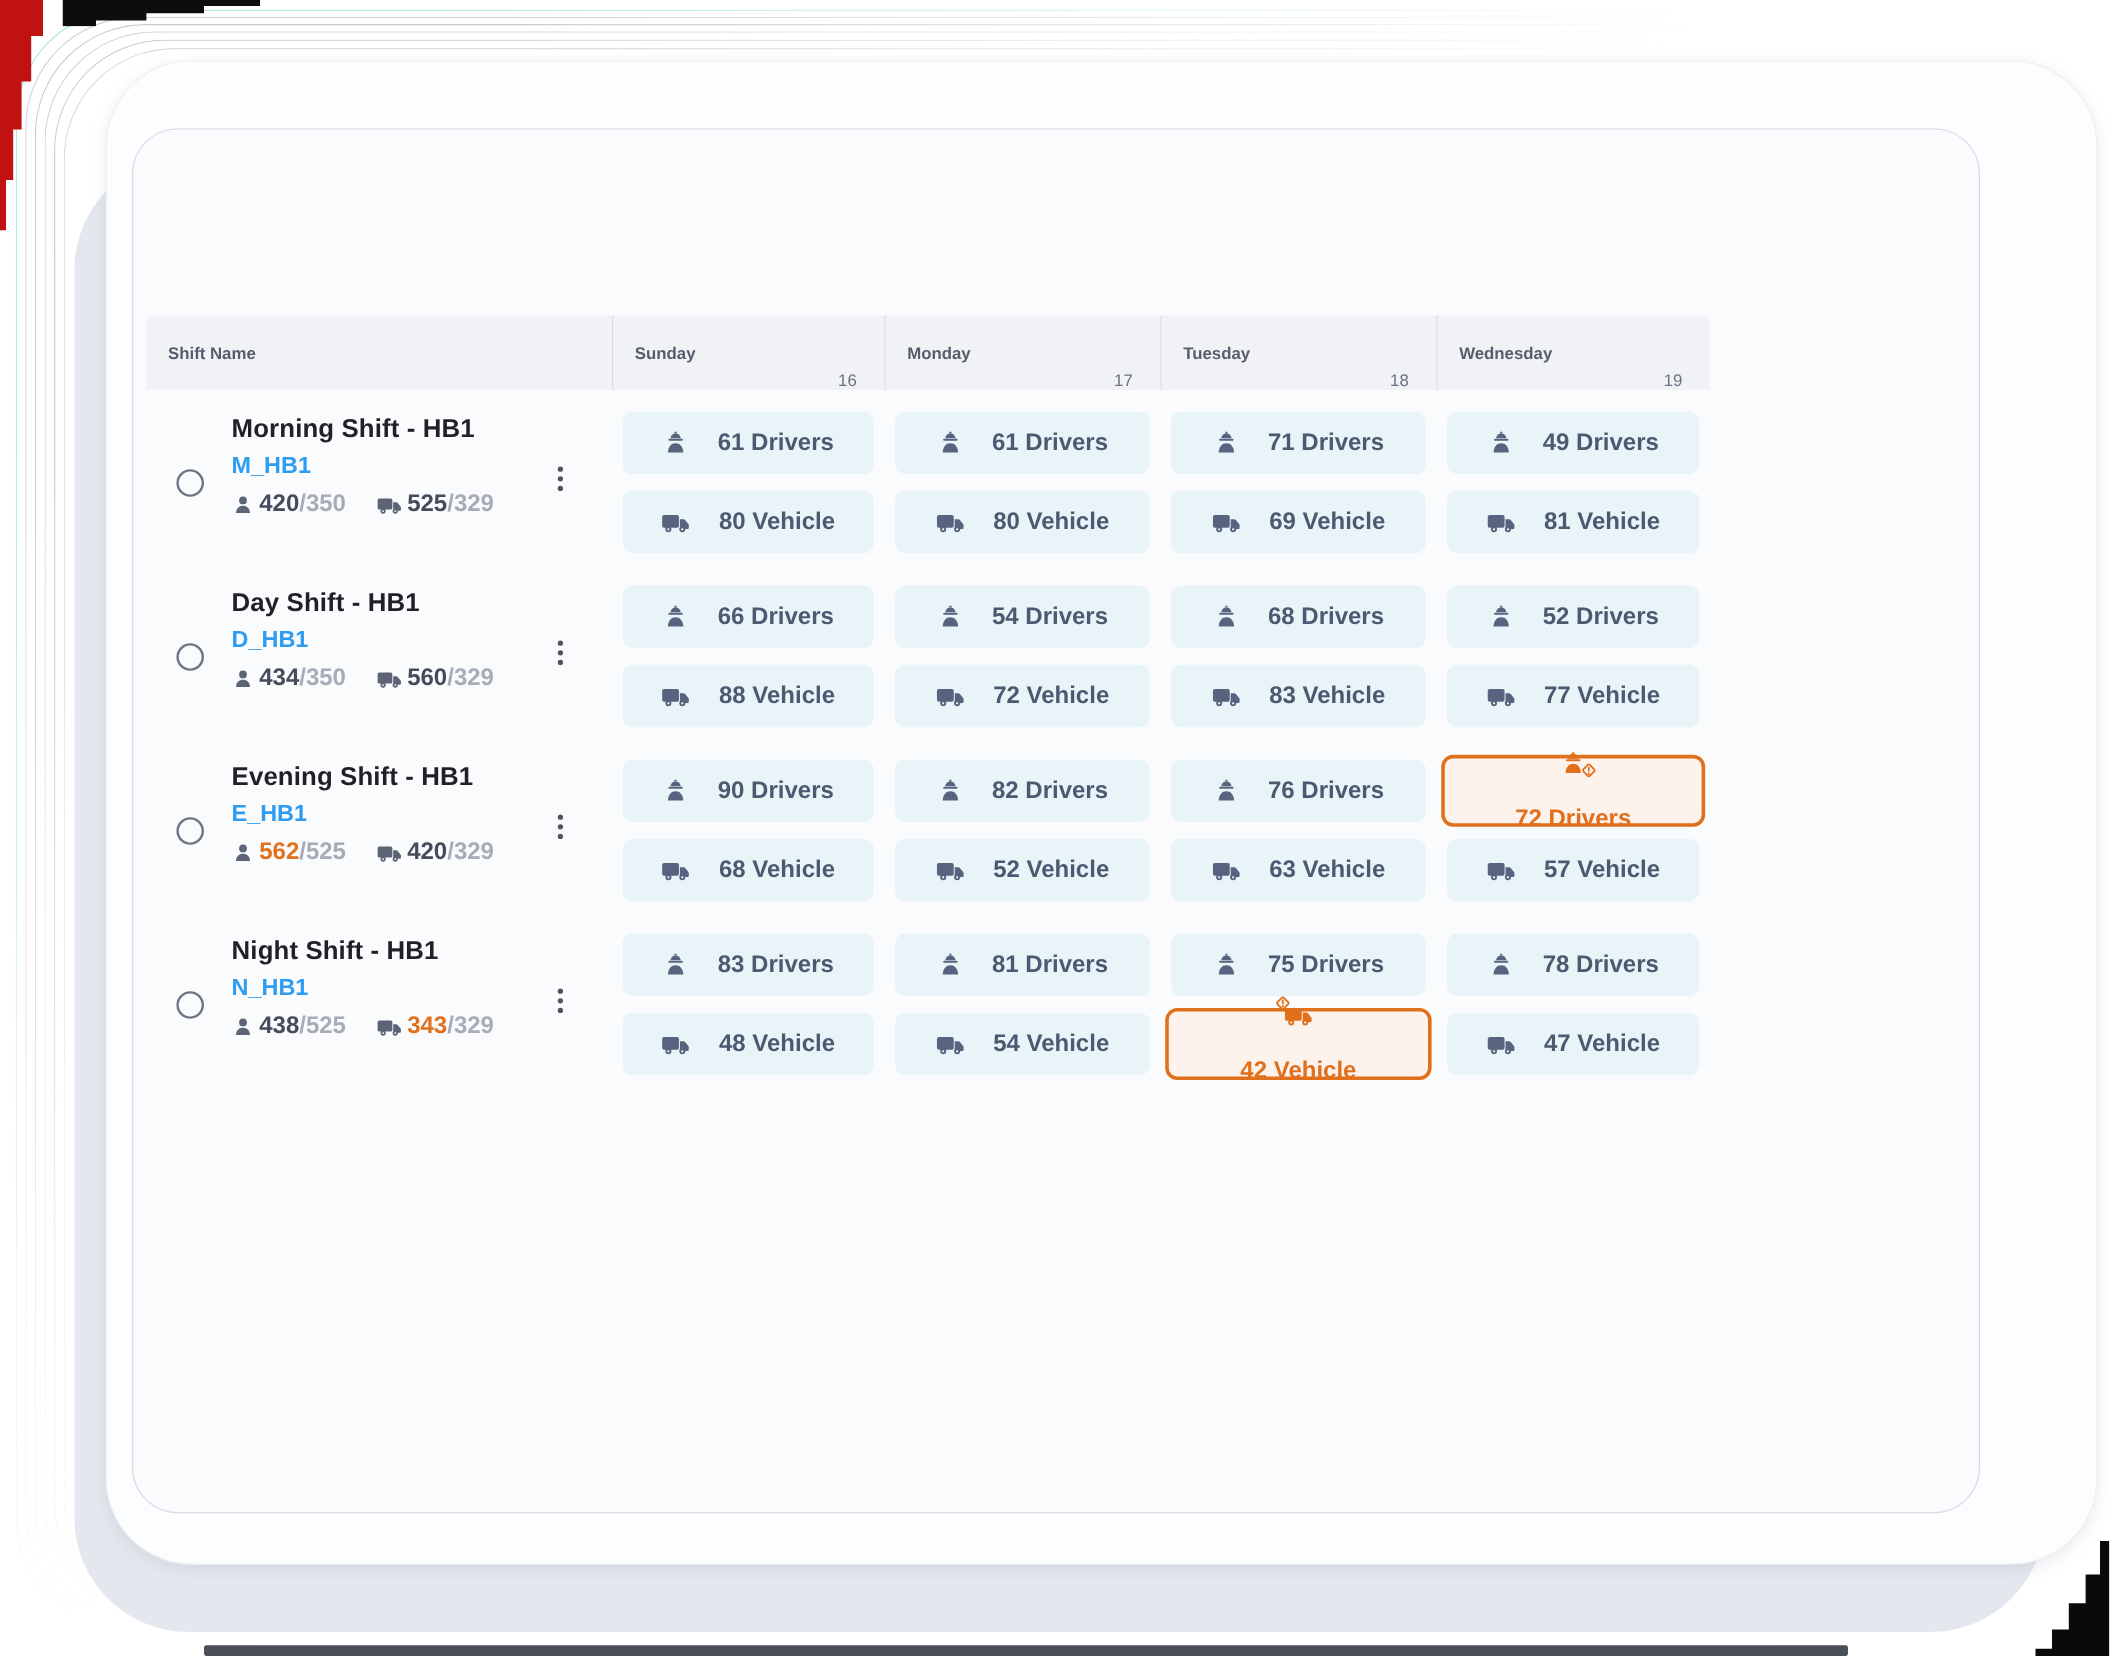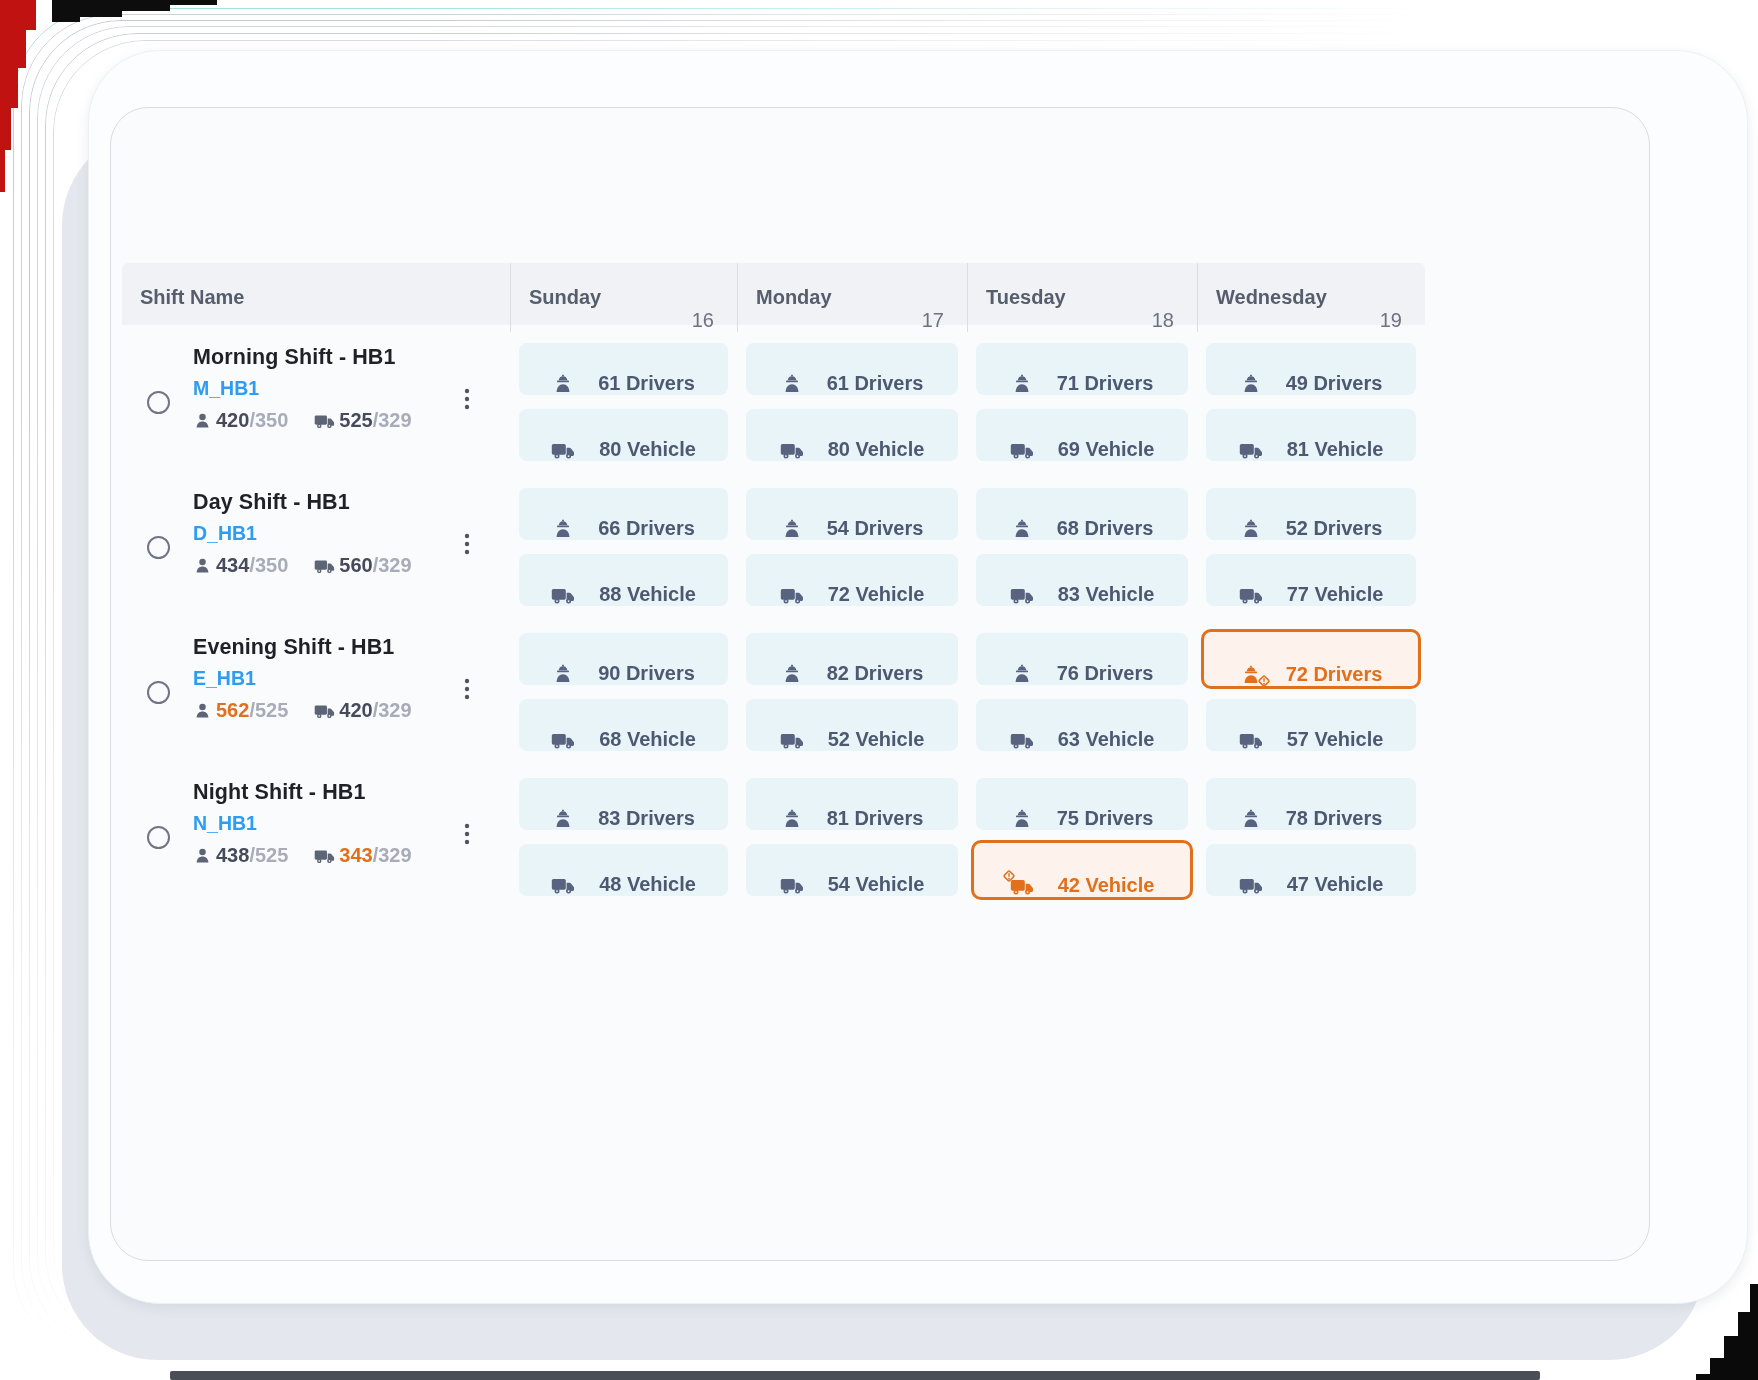--- a/index.html
+++ b/index.html
@@ -26,44 +26,44 @@
   .art-tl-red{position:absolute;left:0;top:0;width:40px;height:218px;background:#c11212;
     clip-path:polygon(0 0,36px 0,36px 30px,26px 30px,26px 68px,18px 68px,18px 108px,11px 108px,11px 150px,5px 150px,5px 192px,0 192px);}
   .art-tl-black{position:absolute;left:52px;top:0;width:165px;height:22px;background:#0d0d0d;
     clip-path:polygon(0 0,100% 0,100% 5px,118px 5px,118px 11px,70px 11px,70px 17px,28px 17px,28px 22px,0 22px);}
   .art-br-black{position:absolute;right:0;bottom:0;width:62px;height:96px;background:#0a0a0a;
     clip-path:polygon(100% 0,100% 100%,0 100%,0 90px,14px 90px,14px 74px,28px 74px,28px 52px,42px 52px,42px 28px,54px 28px,54px 0);}
   
   .table{position:absolute;left:122px;top:263px;width:1303px;}
   .thead,.trow{display:grid;grid-template-columns:388px 227px 230px 230px 228px;}
   .thead{background:#f1f2f5;height:62px;border-radius:6px 6px 0 0;}
-  .th{display:flex;align-items:center;font-size:20px;font-weight:700;color:#565e6d;}
+  .th{display:flex;align-items:center;font-size:14px;font-weight:700;color:#565e6d;}
   .th-shift{padding-left:18px;}
   .th-day{justify-content:space-between;padding:0 23px 0 18px;border-left:1px solid #dcdde3;}
   .day-date{font-weight:400;color:#6b7280;margin-top:46px;}
   .tbody{margin-top:18px;display:flex;flex-direction:column;gap:27px;}
   
   .shift-cell{position:relative;padding:2px 0 0 25px;}
   .radio{position:absolute;left:25px;top:48px;width:23px;height:23px;border:2.5px solid #6f7585;border-radius:50%;box-sizing:border-box;cursor:pointer;}
   .shift-info{margin-left:46px;}
   .shift-title{font-size:21.5px;font-weight:700;color:#1f2127;letter-spacing:.1px;}
   .shift-code{display:inline-block;margin-top:7px;font-size:19.5px;color:#2e9cf0;font-weight:600;text-decoration:none;cursor:pointer;}
   .shift-stats{margin-top:9px;display:flex;gap:26px;align-items:center;}
   .stat{display:inline-flex;align-items:center;gap:4px;font-size:20px;}
   .sicon{color:#5c6476;flex:none;}
   .sval{font-weight:700;color:#464b5b;}
   .sval.alert{color:#e0701c;}
   .scap{color:#a7acb8;font-weight:600;}
   .kebab{position:absolute;right:40px;top:44px;color:#4e535e;cursor:pointer;line-height:0;}
   
   .cell{display:flex;flex-direction:column;gap:14px;padding:0 9px;}
-  .chip{height:52px;border-radius:8px;background:#e8f4f8;display:flex;align-items:flex-end;justify-content:center;gap:24px;
+  .chip{height:52px;border-radius:8px;background:#e8f4f8;display:flex;align-items:center;justify-content:center;gap:24px;
     color:#4d5971;font-size:20px;font-weight:600;box-sizing:border-box;position:relative;cursor:pointer;}
   .cicon{position:relative;display:inline-flex;color:#57637f;line-height:0;}
-  .chip.alert{background:#fdf2ec;border:3px solid #e0701c;color:#e0701c;font-weight:700;border-radius:10px;margin:-4px -5px;height:60px;z-index:2;}
+  .chip.alert{background:#fdf2ec;border:3px solid #e0701c;color:#e0701c;font-weight:700;border-radius:10px;margin:-4px -5px;height:60px;z-index:2;flex-direction:column;}
   .chip.alert .cicon{color:#e0701c;}
   .warn-badge{display:none;position:absolute;line-height:0;}
   .chip.alert .warn-badge{display:inline-flex;}
   .chip-d .warn-badge{right:-10px;bottom:-3px;}
   .chip-v .warn-badge{left:-9px;top:-8px;}
   .svg22{width:22px;height:22px;}
   .svg24{width:24px;height:21px;}
   .svg19{width:19px;height:19px;}
   .svg21{width:21px;height:18px;}
   .svg15{width:16px;height:16px;}

